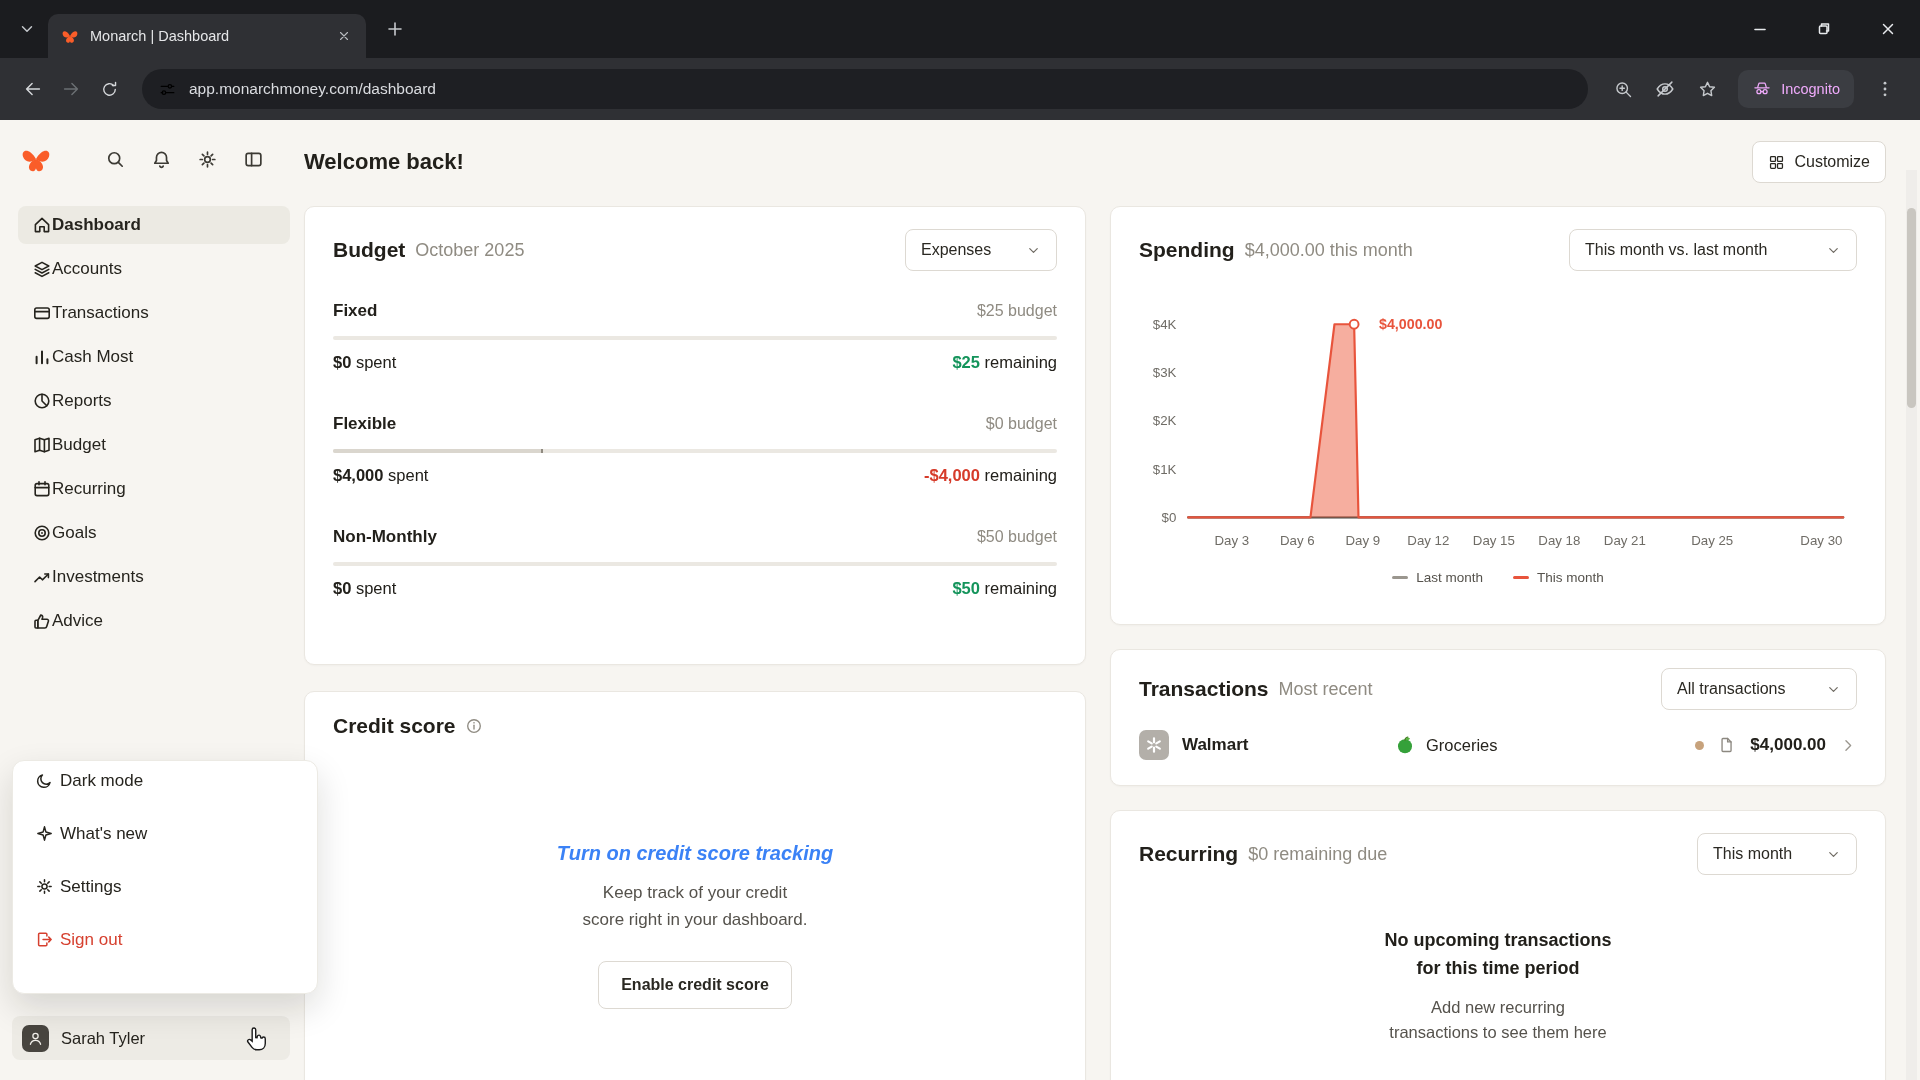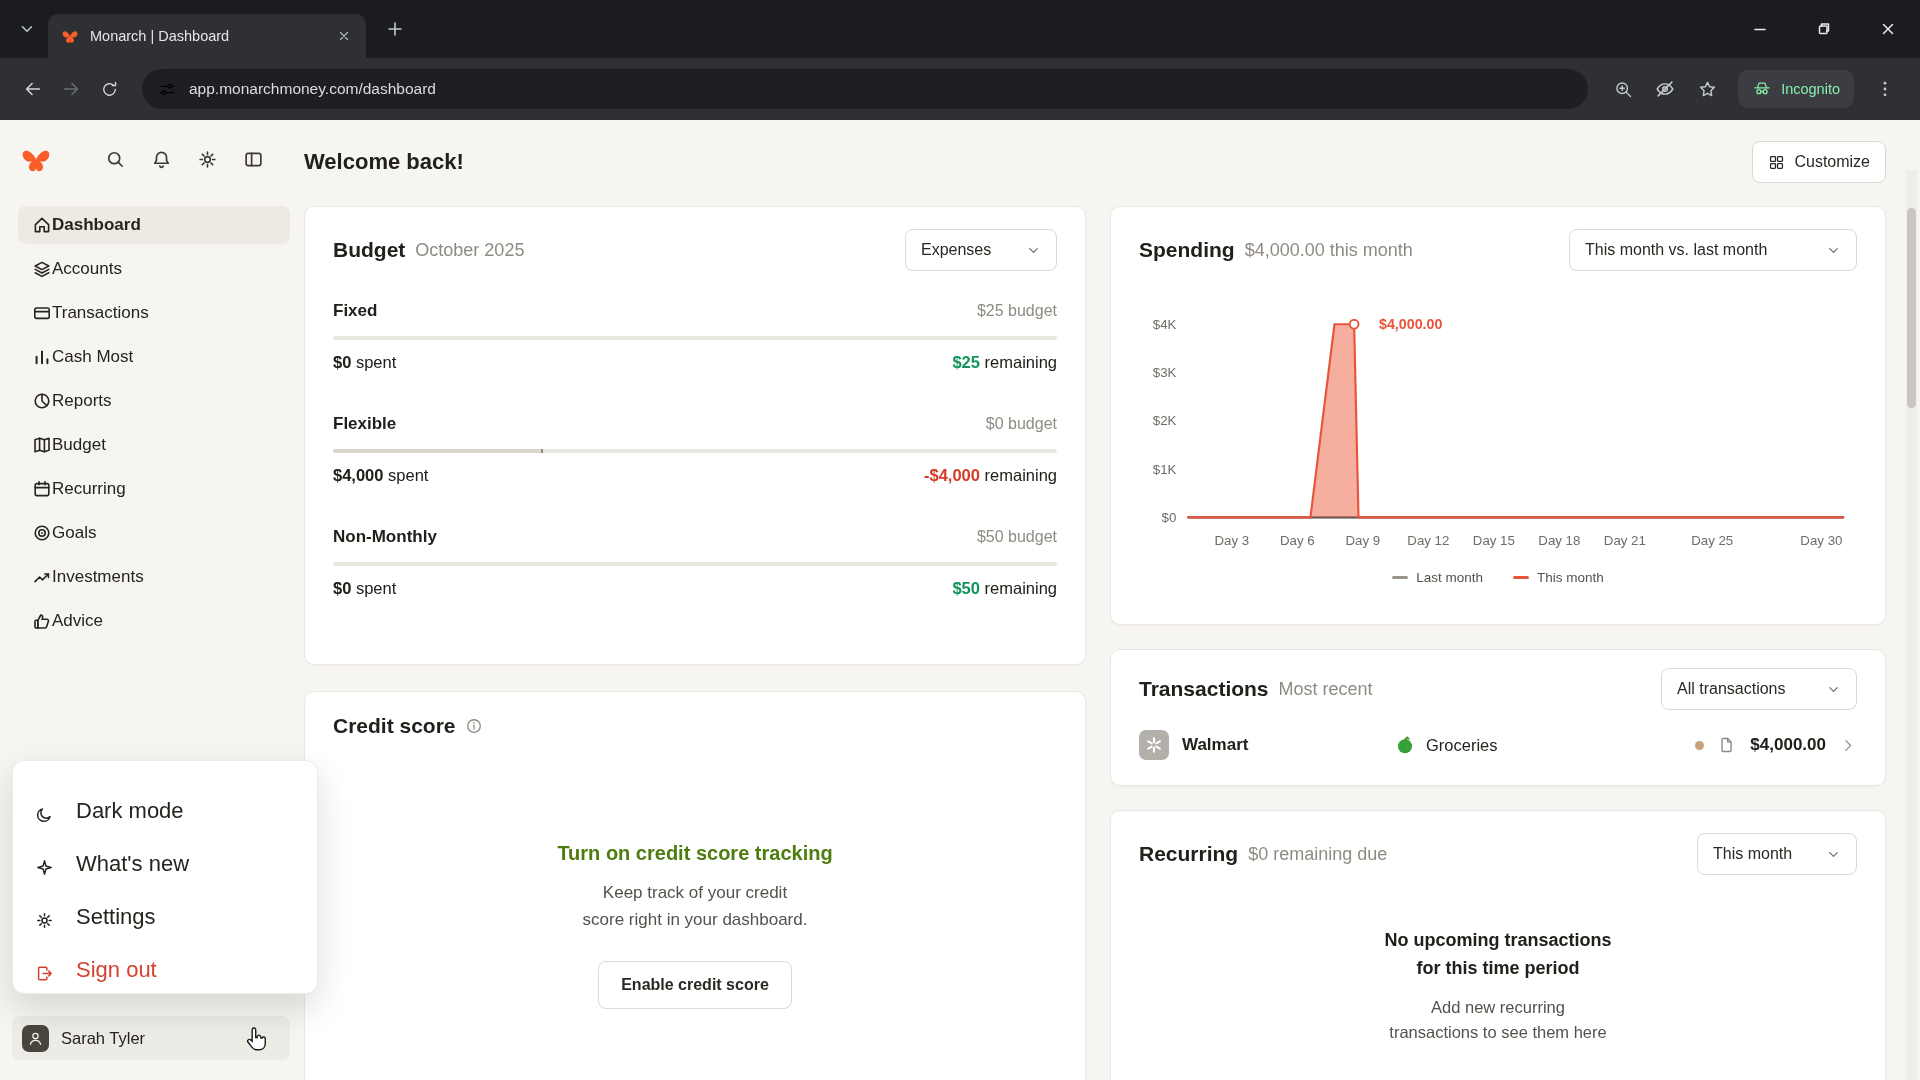--- a/index.html
+++ b/index.html
@@ -16,41 +16,41 @@
   .newtab { align-self:center; margin-left:14px; width:30px; height:30px; display:flex; align-items:center; justify-content:center; color:#c6c9cd; }
   .win-controls { position:absolute; right:0; top:0; height:58px; display:flex; }
   .win-btn { width:64px; height:58px; display:flex; align-items:center; justify-content:center; color:#e8eaed; }
 
   .toolbar { position:absolute; top:58px; left:0; right:0; height:62px; background:#2f3034; display:flex; align-items:center; padding:0 14px; }
   .nav-btn { width:38px; height:38px; border-radius:19px; display:flex; align-items:center; justify-content:center; color:#d5d7da; }
   .nav-btn.disabled { color:#6b6f73; }
   .omnibox { flex:1; height:40px; margin:0 14px; background:#1e1f23; border-radius:20px; display:flex; align-items:center; padding:0 16px; gap:12px; }
   .url-text { font-size:15.5px; color:#dadce0; }
   .tb-icon { width:36px; height:36px; display:flex; align-items:center; justify-content:center; color:#c6c9cd; margin:0 3px; }
-  .incog-badge { height:38px; margin:0 10px; padding:0 14px; background:#3b3d42; border-radius:10px; display:flex; align-items:center; gap:9px; color:#86efac; font-size:14.5px; }
+  .incog-badge { height:38px; margin:0 10px; padding:0 14px; background:#3b3d42; border-radius:10px; display:flex; align-items:center; gap:9px; color:#f0abfc; font-size:14.5px; }
 
   
   .app { position:absolute; top:120px; left:0; right:0; bottom:0; background:#f7f5f1; display:flex; overflow:hidden; }
 
   
   .sidebar { position:relative; width:300px; flex:0 0 300px; padding:16px 10px 0 18px; }
   .side-top { display:flex; align-items:center; height:46px; }
   .logo { width:36px; height:36px; }
   .side-icons { display:flex; gap:20px; margin-left:48px; color:#3c3a34; }
   .side-icons .sbtn { width:26px; height:26px; display:flex; align-items:center; justify-content:center; }
   .nav { margin-top:24px; }
   .nav-item { height:38px; margin-bottom:6px; border-radius:8px; display:flex; align-items:center; gap:0; padding:0 14px; font-size:17px; font-weight:500; color:#26241e; cursor:pointer; }
   .nav-item.active { background:#eceae3; font-weight:700; }
   .nav-item svg { flex:0 0 20px; }
 
   .side-user { position:absolute; left:12px; bottom:20px; width:278px; height:44px; background:#edebe5; border-radius:8px; display:flex; align-items:center; gap:12px; padding:0 10px; font-size:16.5px; font-weight:500; color:#26241e; }
   .avatar { width:27px; height:27px; border-radius:7px; background:#48453f; display:flex; align-items:center; justify-content:center; color:#f1efe9; }
 
   .user-menu { position:absolute; left:12px; bottom:86px; width:306px; background:#fff; border:1px solid #eceae4; border-radius:12px; box-shadow:0 14px 34px rgba(20,18,12,.14); padding:10px 0; z-index:60; }
-  .menu-item { height:53px; display:flex; align-items:flex-end; gap:22px; padding:0 22px; font-size:22px; color:#26241e; cursor:pointer; }
+  .menu-item { height:53px; display:flex; align-items:flex-start; gap:6px; padding:0 22px; font-size:17px; color:#26241e; cursor:pointer; }
   .menu-item.danger { color:#d6402f; }
 
   
   .main { flex:1; padding:18px 34px 0 4px; overflow:hidden; }
   .page-head { height:48px; display:flex; align-items:center; justify-content:space-between; margin-bottom:20px; }
   .page-title { font-size:22px; font-weight:700; color:#22201b; }
   .btn { display:inline-flex; align-items:center; gap:9px; background:#fff; border:1px solid #ddd9d2; border-radius:8px; height:42px; padding:16px 15px; font-size:16px; color:#2a2822; cursor:pointer; }
   .btn .chev { color:#6f6b63; }
 
   .columns { display:flex; gap:24px; }
@@ -73,21 +73,21 @@
   .bar { height:4px; background:#ebe8e2; border-radius:2px; margin:15px 0 13px; position:relative; overflow:visible; }
   .bar-fill { height:100%; background:#dad6ce; border-right:2px solid #8f8a80; border-radius:2px 0 0 2px; }
   .b-val { font-size:16.5px; font-weight:700; color:#22201b; }
   .b-word { font-weight:400; color:#22201b;margin-top:29px; }
   [data-state="positive"] { color:#14945b; }
   [data-state="negative"] { color:#d63b2a; }
 
   
   .credit-card { height:520px; }
   .cs-empty { text-align:center; margin-top:104px; }
-  .cs-title { font-size:20px; font-weight:700; color:#4d7c0f; }
+  .cs-title { font-size:20px; font-weight:700; color:#3b82f6;font-style:italic; }
   .cs-text { margin-top:14px; font-size:17px; line-height:1.6; color:#55524c; }
   .cs-btn { margin-top:28px; height:48px; padding:0 22px; font-weight:700; font-size:16px; }
   .info { color:#8f8b82; margin-left:9px; display:inline-flex; }
 
   
   .spending-card { height:419px; }
   .chart-wrap { margin-top:14px; }
   .chart-svg { width:100%; height:272px; display:block; }
   .tick { font:13.5px "Liberation Sans","DejaVu Sans",sans-serif; fill:#6f6c66; }
   .anno { font:700 14.5px "Liberation Sans","DejaVu Sans",sans-serif; }

